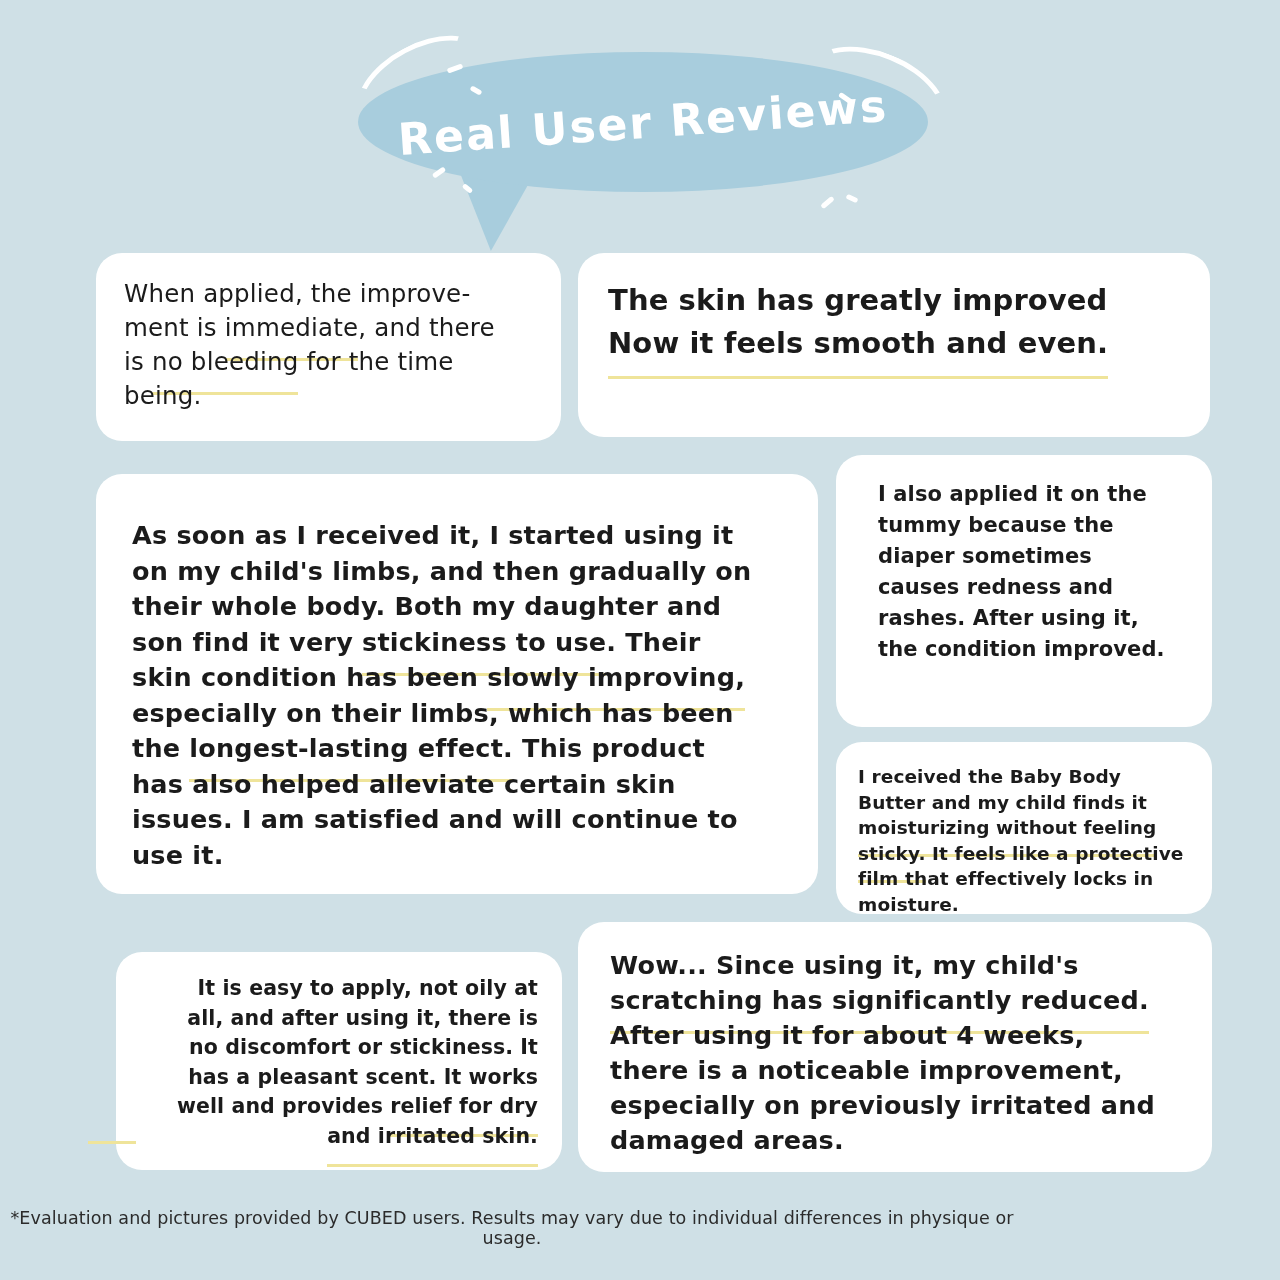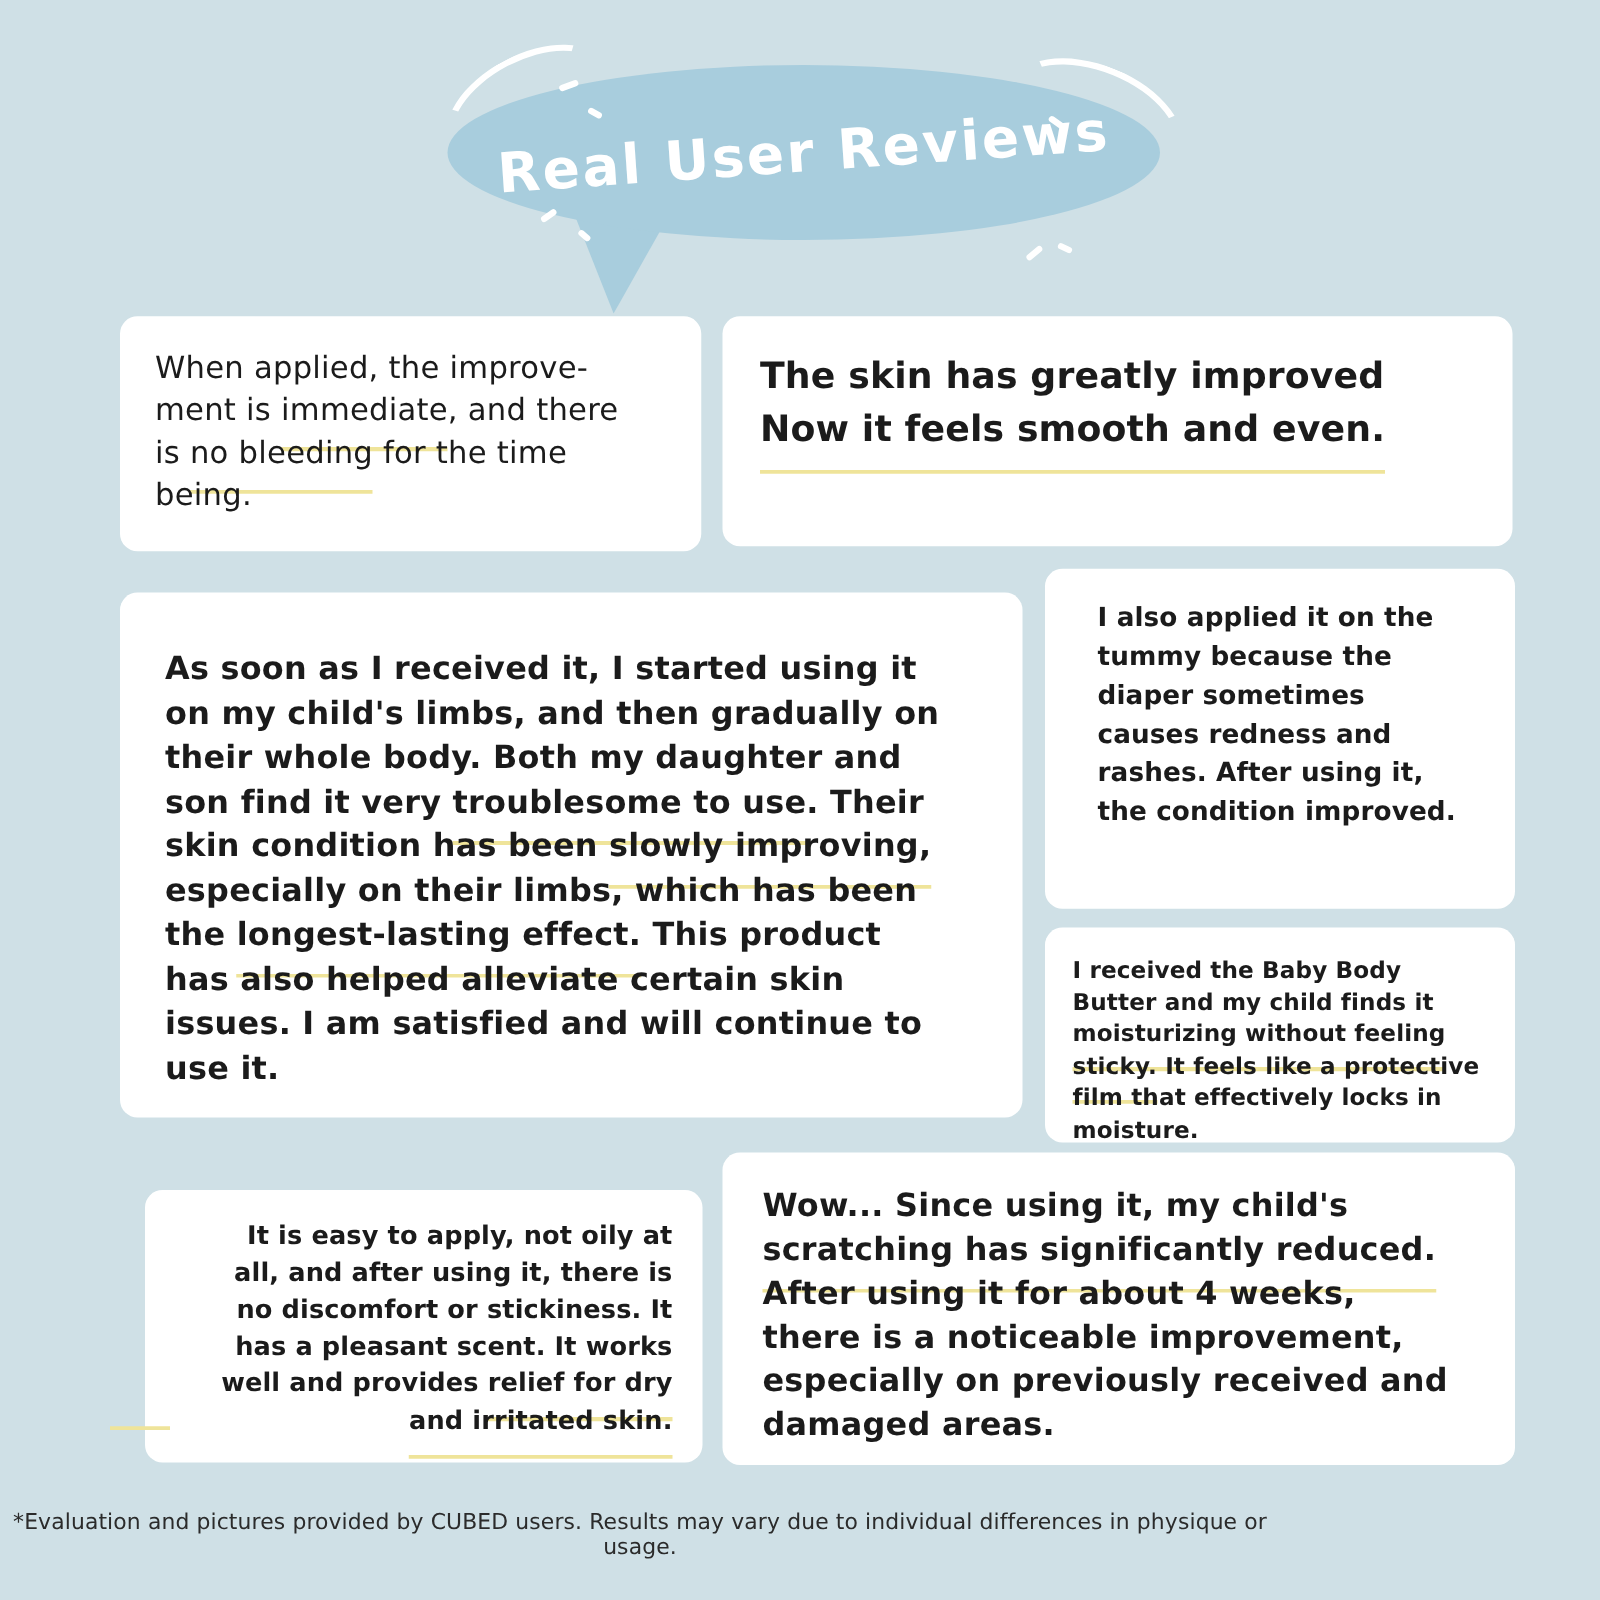--- a/index.html
+++ b/index.html
@@ -68,21 +68,21 @@
     position: absolute;
     border: 5px solid #ffffff;
     border-radius: 50%;
     border-color: #ffffff transparent transparent transparent;
   }
 
   
   .card {
     position: absolute;
     background: #ffffff;
-    border-radius: 14px;
+    border-radius: 26px;
     box-sizing: border-box;
     color: #1b1b1b;
   }
   .card p {
     margin: 0;
   }
   .hl {
     background-image: linear-gradient(to top, #efe49a 0px, #efe49a 3px, transparent 3px);
     padding-bottom: 19px;
   }
@@ -171,21 +171,21 @@
 
 <div class="card" id="card-2">
   <p>The skin has greatly improved</p>
   <p><span class="hl">Now it feels smooth and even.</span></p>
 </div>
 
 <div class="card" id="card-3">
   <p>As soon as I received it, I started using it</p>
   <p>on my child's limbs, and then gradually on</p>
   <p>their whole body. Both my daughter and</p>
-  <p>son find it very <span class="hl">troublesome to use</span>. Their</p>
+  <p>son find it very <span class="hl">stickiness to use</span>. Their</p>
   <p>skin condition has been <span class="hl">slowly improving,</span></p>
   <p>especially on their limbs, which has been</p>
   <p>the <span class="hl">longest-lasting effect.</span> This product</p>
   <p>has also helped alleviate certain skin</p>
   <p>issues. I am satisfied and will continue to</p>
   <p>use it.</p>
 </div>
 
 <div class="card" id="card-4">
   <p>I also applied it on the</p>
@@ -213,17 +213,17 @@
   <p>well and provides <span class="hl">relief for dry</span></p>
   <p><span class="hl">and irritated skin.</span></p>
 </div>
 <div class="stroke" style="left:88px; top:1141px; width:48px;"></div>
 
 <div class="card" id="card-7">
   <p>Wow... Since using it, my child's</p>
   <p><span class="hl">scratching has significantly reduced.</span></p>
   <p>After using it for about 4 weeks,</p>
   <p>there is a noticeable improvement,</p>
-  <p>especially on previously received and</p>
+  <p>especially on previously irritated and</p>
   <p>damaged areas.</p>
 </div>
 
 <div class="footnote">*Evaluation and pictures provided by CUBED users. Results may vary due to individual differences in physique or usage.</div>
 
 </body></html>

